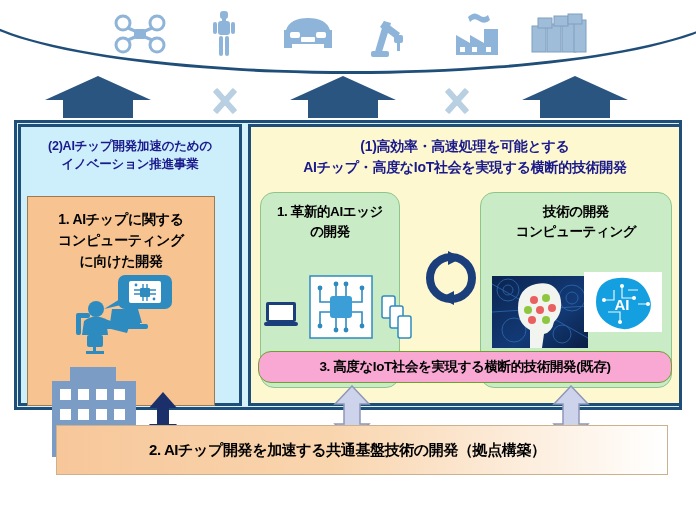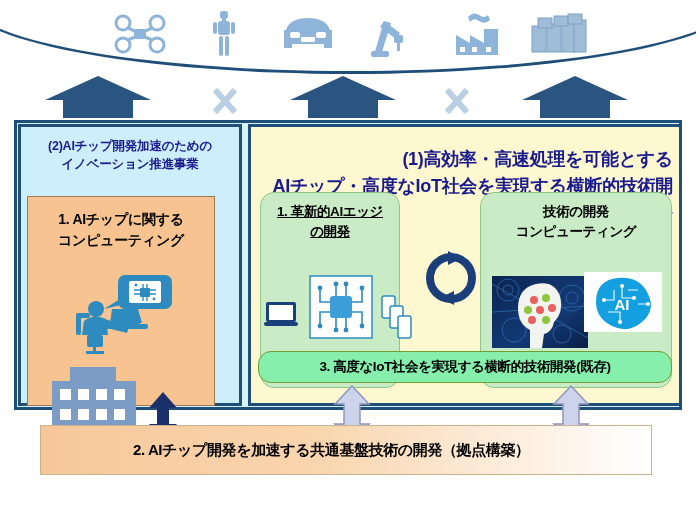--- a/index.html
+++ b/index.html
@@ -33,44 +33,44 @@
     background:#f7c390;border:1px solid #9c7a52;box-sizing:border-box;}
   #orange-box .obtitle{padding-top:12px;text-align:center;color:#000;font-weight:bold;
     font-size:14px;line-height:1.5;letter-spacing:-0.3px;}
   #person-art{position:absolute;left:60px;top:275px;width:125px;height:80px;}
   #building-art{position:absolute;left:50px;top:365px;width:88px;height:92px;}
   #blue-dbl-arrow{position:absolute;left:148px;top:392px;width:30px;height:48px;}
 
   
   #panel-right{position:absolute;left:248px;top:124px;width:434px;height:282px;
     background:#fdf8cf;border:3px solid #1f4e79;box-sizing:border-box;}
-  #panel-right .ptitle{margin:19px 6px 0 6px;text-align:right;color:#1a1a8c;
-    font-weight:bold;font-size:18px;line-height:1.5;letter-spacing:-0.3px;}
+  #panel-right .ptitle{margin:9px 6px 0 6px;text-align:center;color:#1a1a8c;
+    font-weight:bold;font-size:14px;line-height:1.5;letter-spacing:-0.3px;}
 
   .green-box{position:absolute;top:192px;height:196px;background:#c9ebc6;
     border:1px solid #8fc58a;border-radius:14px;box-sizing:border-box;}
-  #green-left{left:260px;width:140px;text-decoration:underline;}
+  #green-left{left:260px;width:140px;}
   #green-right{left:480px;width:192px;}
   .green-box .gtitle{padding-top:9px;text-align:center;color:#000;font-weight:bold;
     font-size:13.5px;line-height:1.45;letter-spacing:-0.4px;}
 
   #cycle-icon{position:absolute;left:424px;top:250px;width:54px;height:56px;}
 
   #green-bar{position:absolute;left:258px;top:351px;width:414px;height:32px;
-    background:#86efac;border:1px solid #6f9e31;border-radius:13px;box-sizing:border-box;
+    background:#f9a8d4;border:1px solid #6f9e31;border-radius:13px;box-sizing:border-box;
     display:flex;align-items:center;justify-content:center;}
   #green-bar .gbtext{color:#000;font-weight:bold;font-size:13.5px;letter-spacing:-0.4px;}
 
   
   #chip-art{position:absolute;left:264px;top:272px;width:152px;height:72px;}
   
   #brain-art{position:absolute;left:492px;top:272px;width:170px;height:76px;}
 
   
-  #bottom-bar{position:absolute;left:40px;top:425px;width:612px;height:50px;
+  #bottom-bar{position:absolute;left:56px;top:425px;width:612px;height:50px;
     background:linear-gradient(90deg,#f7c79a 0%,#f9d5ae 45%,#ffffff 100%);
     border:1px solid #cbb18e;box-sizing:border-box;display:flex;align-items:center;}
   #bottom-bar .bbtext{margin-left:92px;color:#000;font-weight:bold;font-size:15px;
     letter-spacing:-0.4px;}
 
   .gray-dbl-arrow{position:absolute;width:38px;height:58px;}
   #gray-arrow-1{left:333px;top:385px;}
   #gray-arrow-2{left:552px;top:385px;}
 </style>
 </head>
@@ -187,20 +187,21 @@
     <div class="ptitle">
       <div>(2)AIチップ開発加速のための</div>
       <div>イノベーション推進事業</div>
     </div>
   </div>
 
   <div id="orange-box">
     <div class="obtitle">
       <div>1. AIチップに関する</div>
       <div>コンピューティング</div>
+      <div>に向けた開発</div>
     </div>
   </div>
 
   <svg id="person-art" viewBox="0 0 125 80">
     <g fill="#2e8bc0">
       <rect x="58" y="0" width="54" height="34" rx="7"></rect>
       <path d="M60 24 L44 34 L61 30 Z"></path>
     </g>
     <rect x="69" y="6" width="32" height="22" rx="2" fill="#ffffff"></rect>
     <g fill="#2e8bc0">

